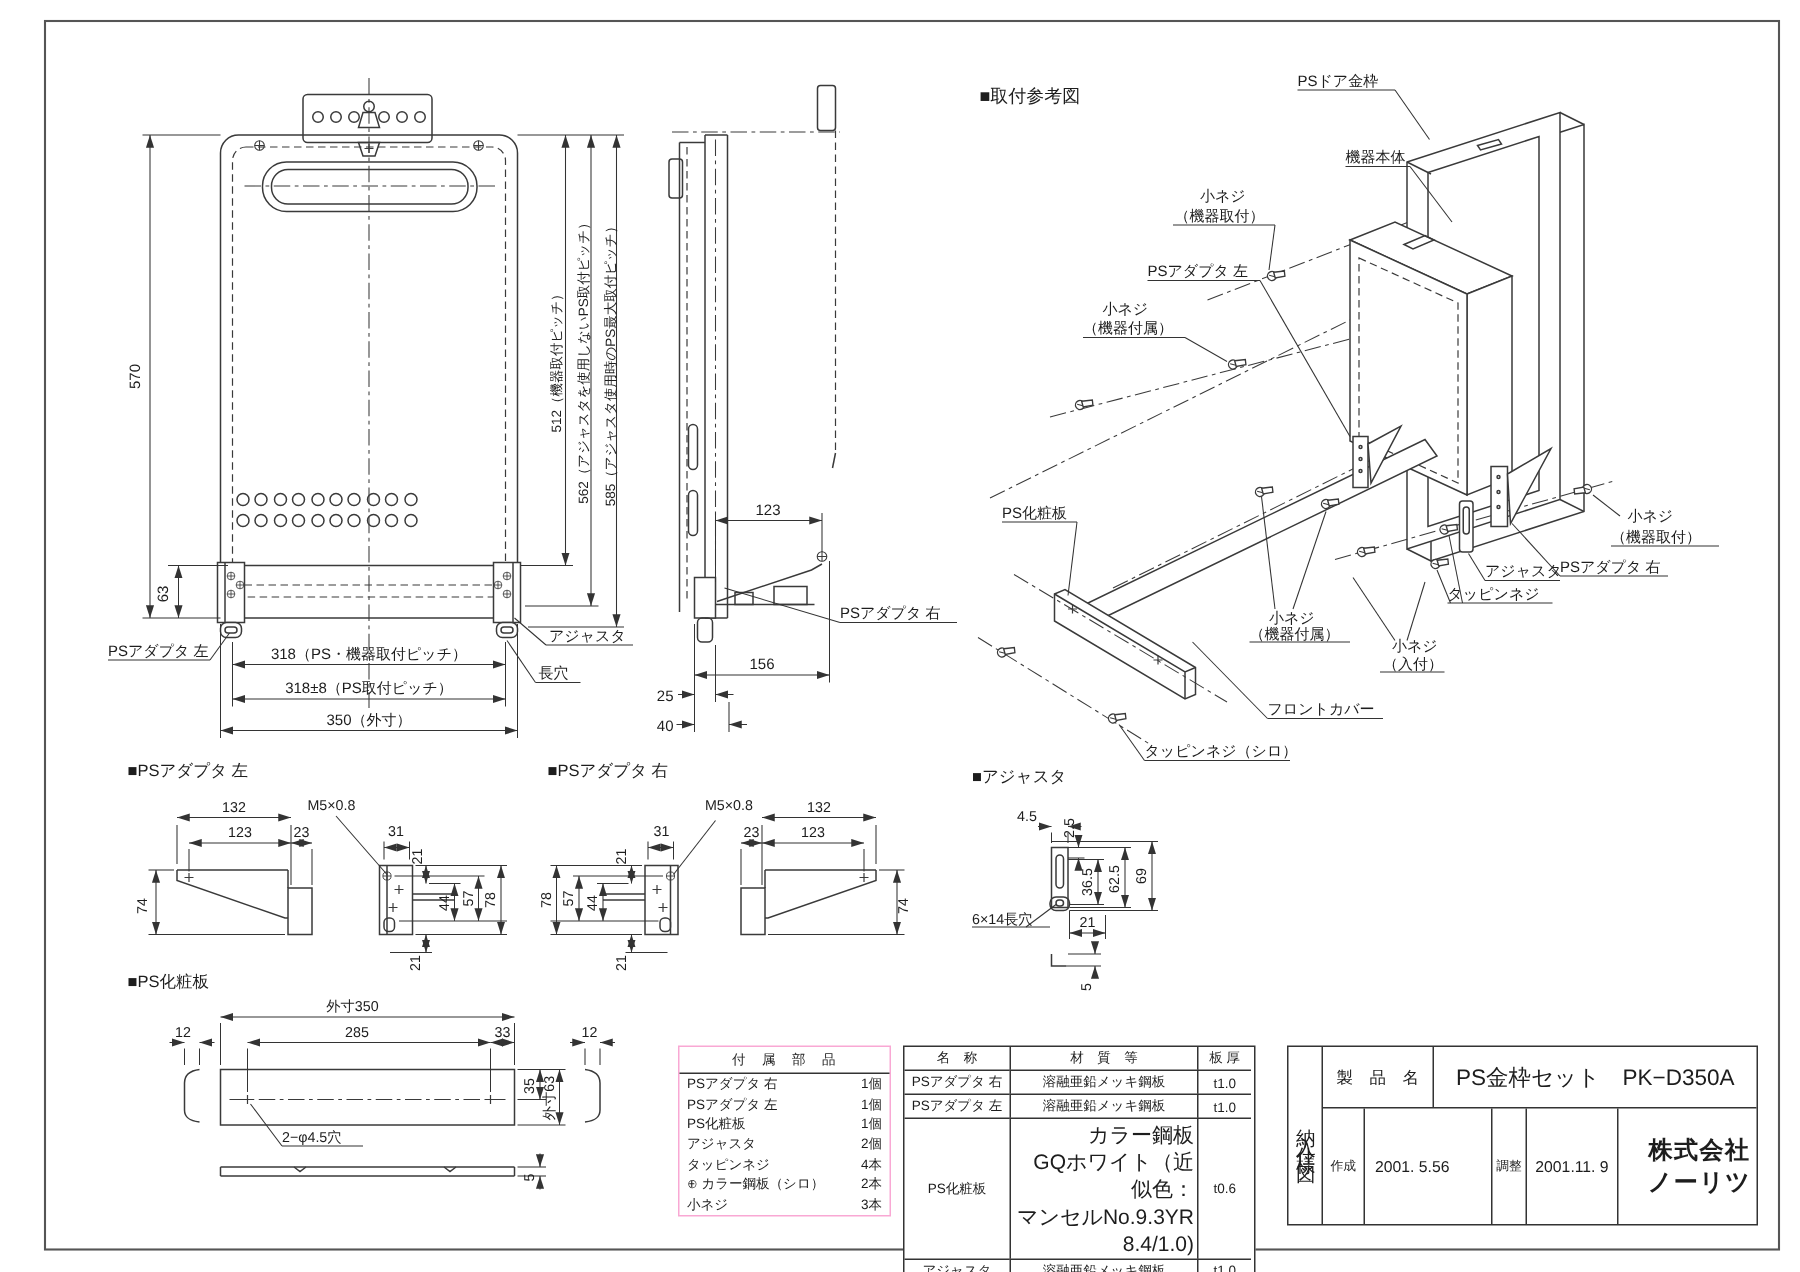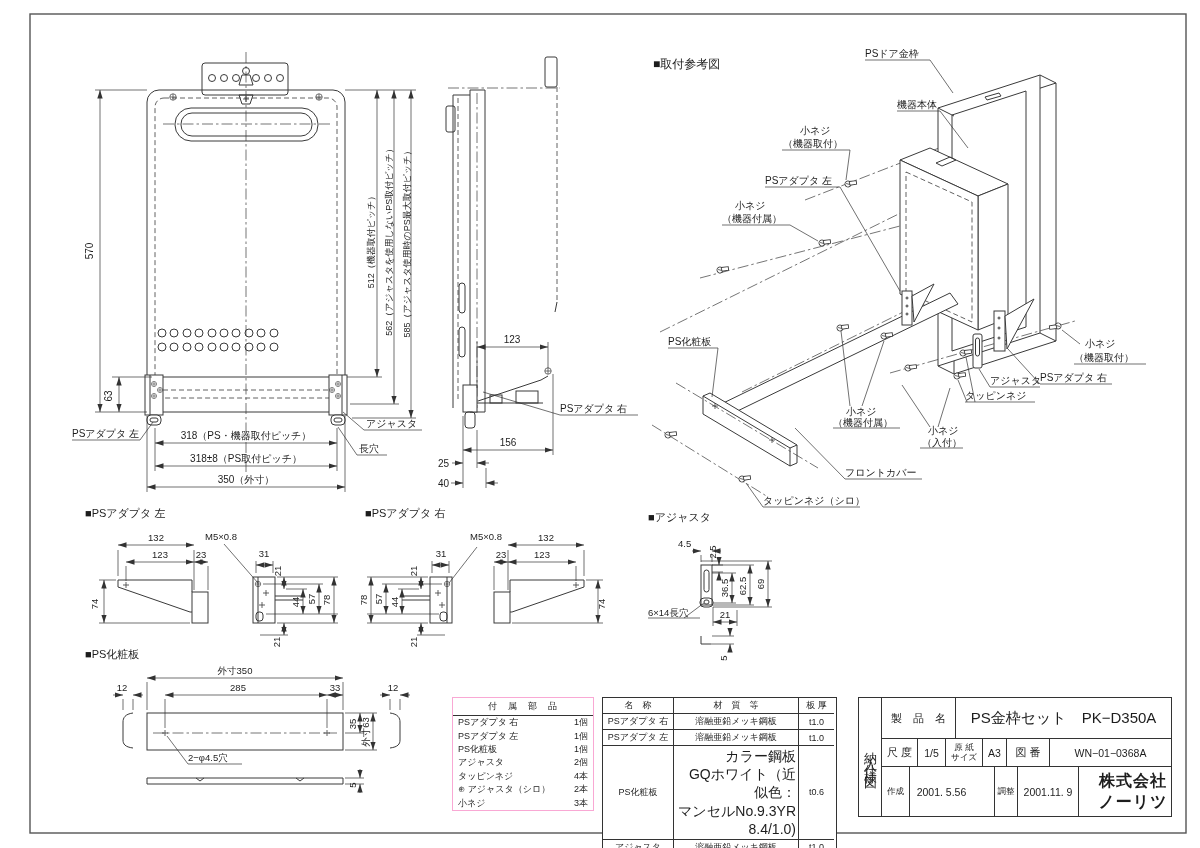--- a/index.html
+++ b/index.html
@@ -556,21 +556,21 @@
       </div>
     <div class="pt-row">
         <span>アジャスタ</span>
         <span>2個</span>
       </div>
     <div class="pt-row">
         <span>タッピンネジ</span>
         <span>4本</span>
       </div>
     <div class="pt-row">
-        <span>⊕ アジャスタ（シロ）</span>
+        <span>⊕ カラー鋼板（シロ）</span>
         <span>2本</span>
       </div>
     <div class="pt-row">
         <span>小ネジ</span>
         <span>3本</span>
       </div>
   </div>
 
   <div class="abs mtable">
     <div>名　称</div>
@@ -592,29 +592,20 @@
     <div>t1.0</div>
   </div>
 
   <div class="abs tblock">
     <div class="tb-vert">納入仕様図</div>
     <div class="tb-main">
       <div class="tb-r tb-r1">
         <div class="tb-c lbl" style="width:73px;">製　品　名</div>
         <div class="tb-c v15" style="flex:1;">PS金枠セット　PK−D350A</div>
       </div>
-      <div class="tb-r tb-r3">
-        <div class="tb-c lbl" style="width:35px;">尺 度</div>
-        <div class="tb-c v10" style="width:27px;">1/5</div>
-        <div class="tb-c sm" style="width:36px;">原 紙
-サイズ</div>
-        <div class="tb-c v10" style="width:23px;">A3</div>
-        <div class="tb-c lbl" style="width:42px;">図 番</div>
-        <div class="tb-c v10" style="flex:1;">WN−01−0368A</div>
-      </div>
       <div class="tb-r tb-r4">
         <div class="tb-c sm" style="width:27px;">作成</div>
         <div class="tb-c v10" style="width:63px;">2001. 5.56</div>
         <div class="tb-c sm" style="width:22px;margin-left:21px;">調整</div>
         <div class="tb-c v10" style="width:60px;">2001.11. 9</div>
         <div class="tb-c company" style="flex:1;">株式会社ノーリツ</div>
       </div>
     </div>
   </div>
 </div>

